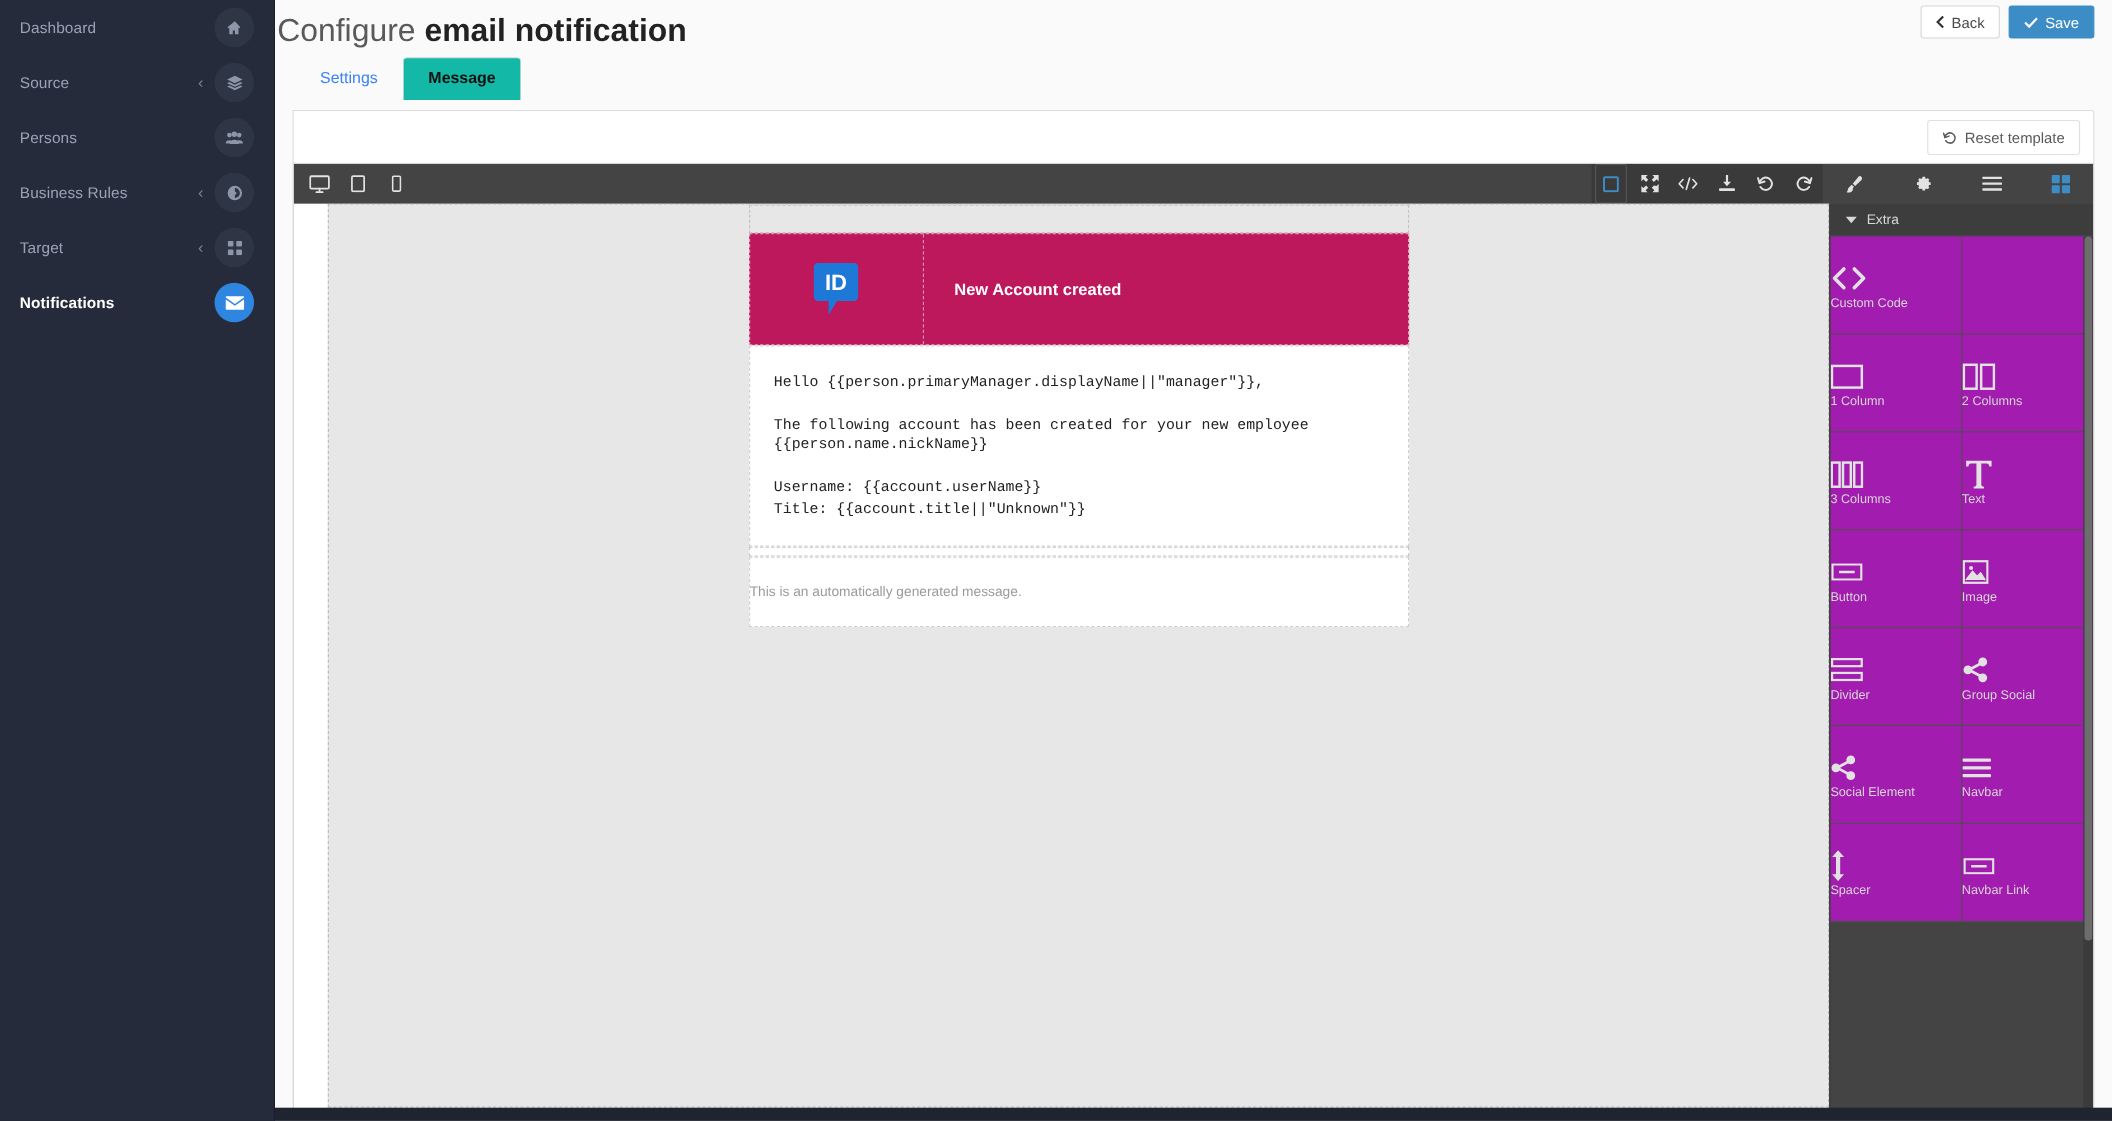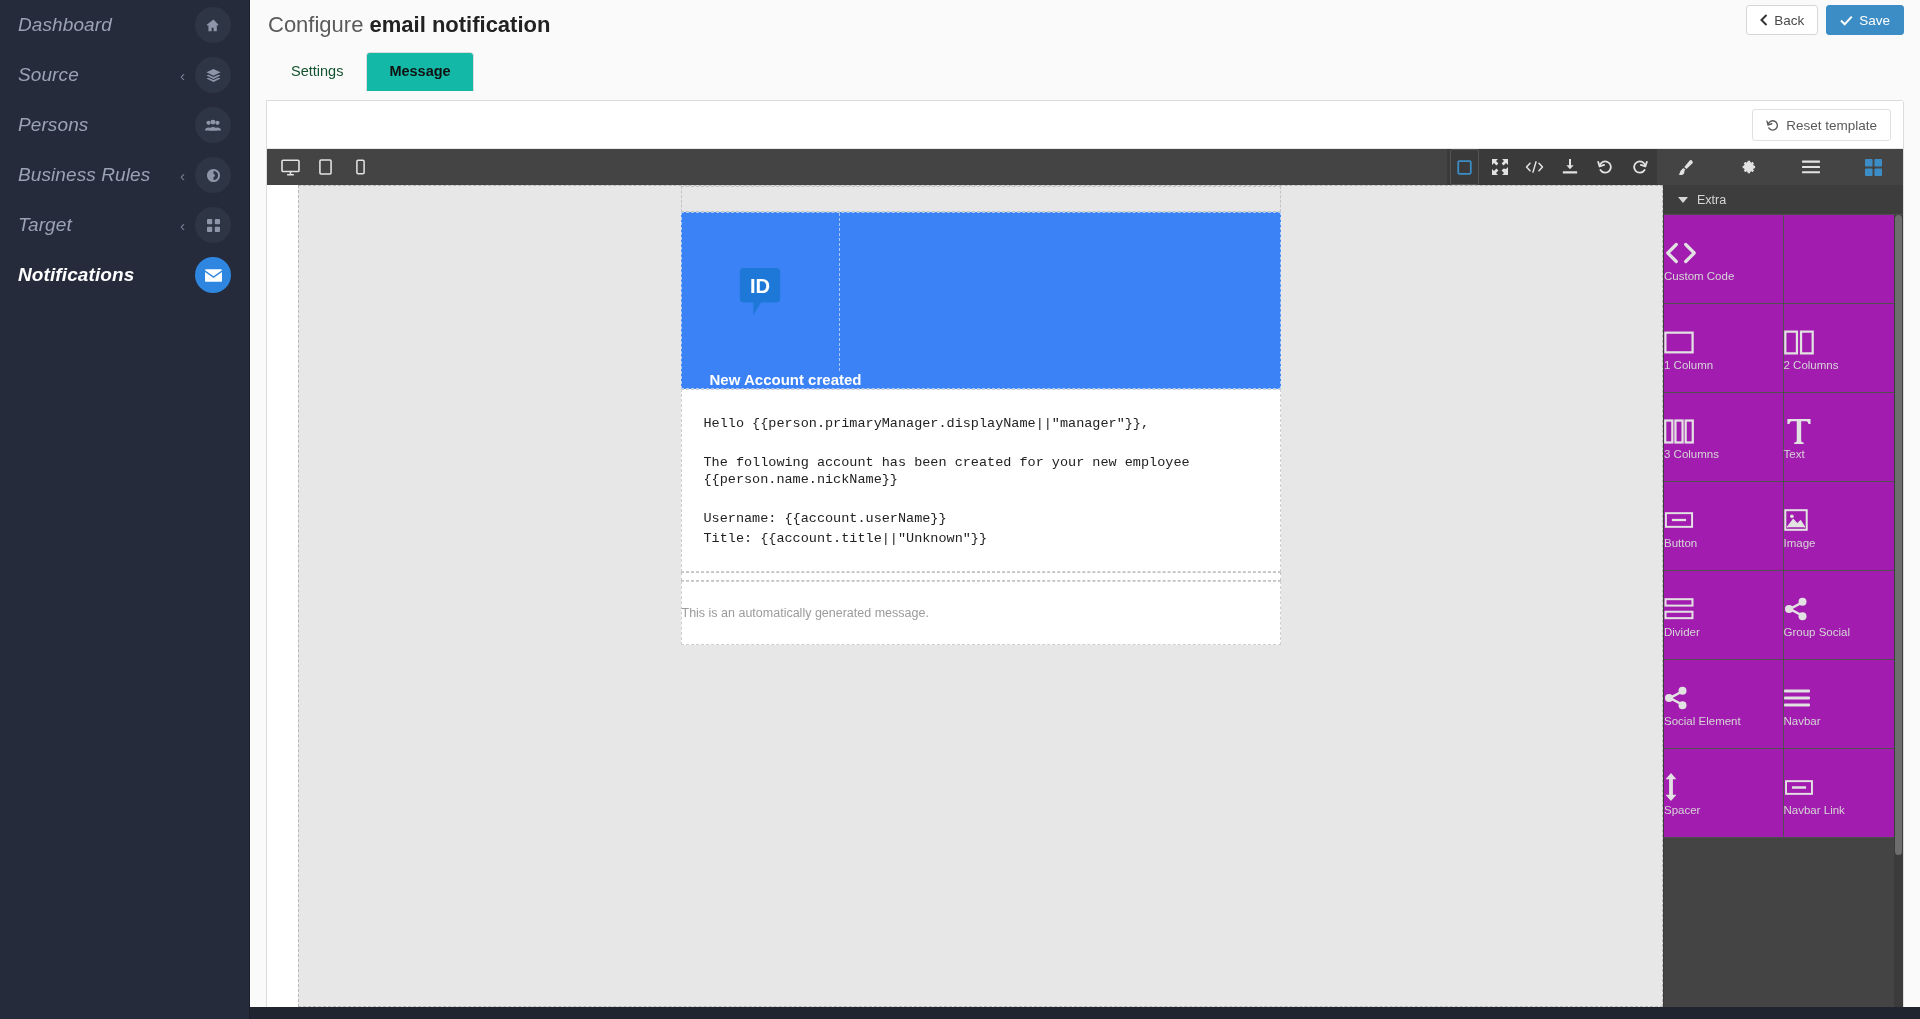--- a/index.html
+++ b/index.html
@@ -20,25 +20,24 @@
     border-right: 1px solid #1a1f2b;
   }
   .nav-item {
     height: 50px;
     display: flex; align-items: center;
     padding: 0 18px 0 18px;
     position: relative;
     cursor: pointer;
   }
   .nav-label {
-    font-size: 19px;
+    font-size: 14px;
     color: #9aa3b5;
     letter-spacing: .1px;
     flex: 1;
-    font-style: italic;
   }
   .nav-item.active .nav-label { color: #ffffff; font-weight: bold; }
   .nav-chev {
     color: #7b8497; font-size: 15px; margin-right: 10px;
     line-height: 1;
   }
   .nav-icon {
     width: 36px; height: 36px; border-radius: 50%;
     background: #2e3545;
     display: flex; align-items: center; justify-content: center;
@@ -56,33 +55,33 @@
     position: relative;
     overflow: hidden;
   }
   .topbar {
     height: 100px;
     background: #fafafa;
     position: relative;
     flex: 0 0 100px;
   }
   .page-title {
-    position: absolute; left: 18px; top: 12px;
-    font-size: 22px; color: #5a5a5a; font-weight: normal;
+    position: absolute; left: 2px; top: 12px;
+    font-size: 29px; color: #5a5a5a; font-weight: normal;
     white-space: nowrap;
   }
   .page-title b { color: #222; font-weight: bold; }
   .tabs {
     position: absolute; left: 18px; top: 52px;
     display: flex; align-items: flex-end;
   }
   .tab {
     padding: 10px 22px 11px;
     font-size: 14.5px;
-    color: #14532d;
+    color: #3b82f6;
     cursor: pointer;
     border: 1px solid transparent;
     border-bottom: none;
     background: transparent;
     line-height: 1.2;
   }
   .tab.active {
     background: #14b8a6;
     border-color: #dcdcdc;
     border-radius: 4px 4px 0 0;
@@ -184,24 +183,23 @@
     margin: 0 auto;
     position: relative;
     top: 0;
   }
   .mail-row {
     border: 1px dashed #c3c3c3;
     background: #e7e7e7;
   }
   .row-spacer { height: 26px; }
   .row-header {
-    background: #3b82f6;
+    background: #be185d;
     display: flex;
     border: 1px dashed rgba(255,255,255,.6);
-    flex-direction: column;
   }
   .hdr-logo-cell {
     width: 158px; flex: 0 0 158px;
     display: flex; align-items: center; justify-content: center;
     padding: 26px 0;
     border-right: 1px dashed rgba(255,255,255,.55);
   }
   .id-logo { width: 42px; height: 48px; display:block; }
   .hdr-title-cell {
     flex: 1 1 auto;

